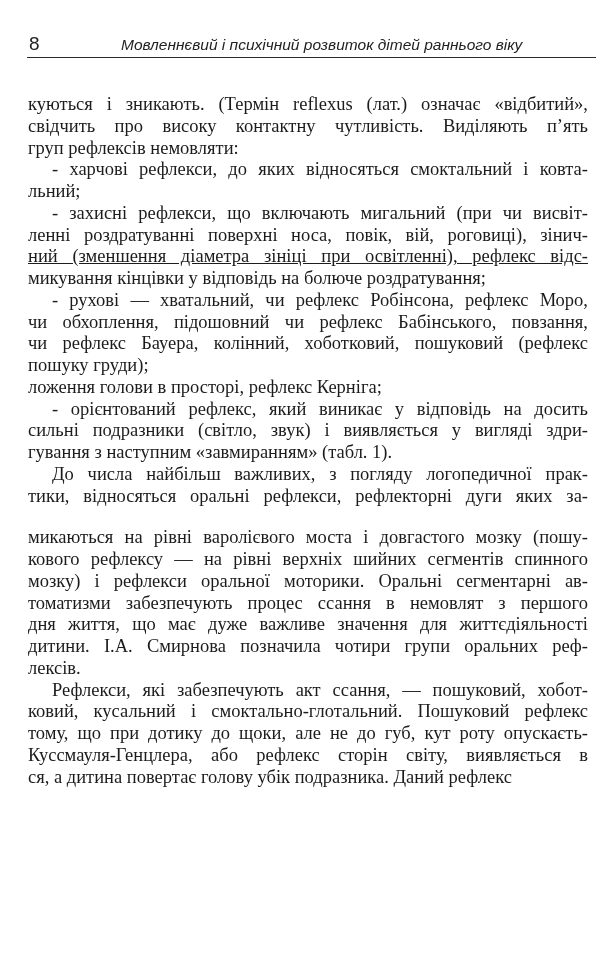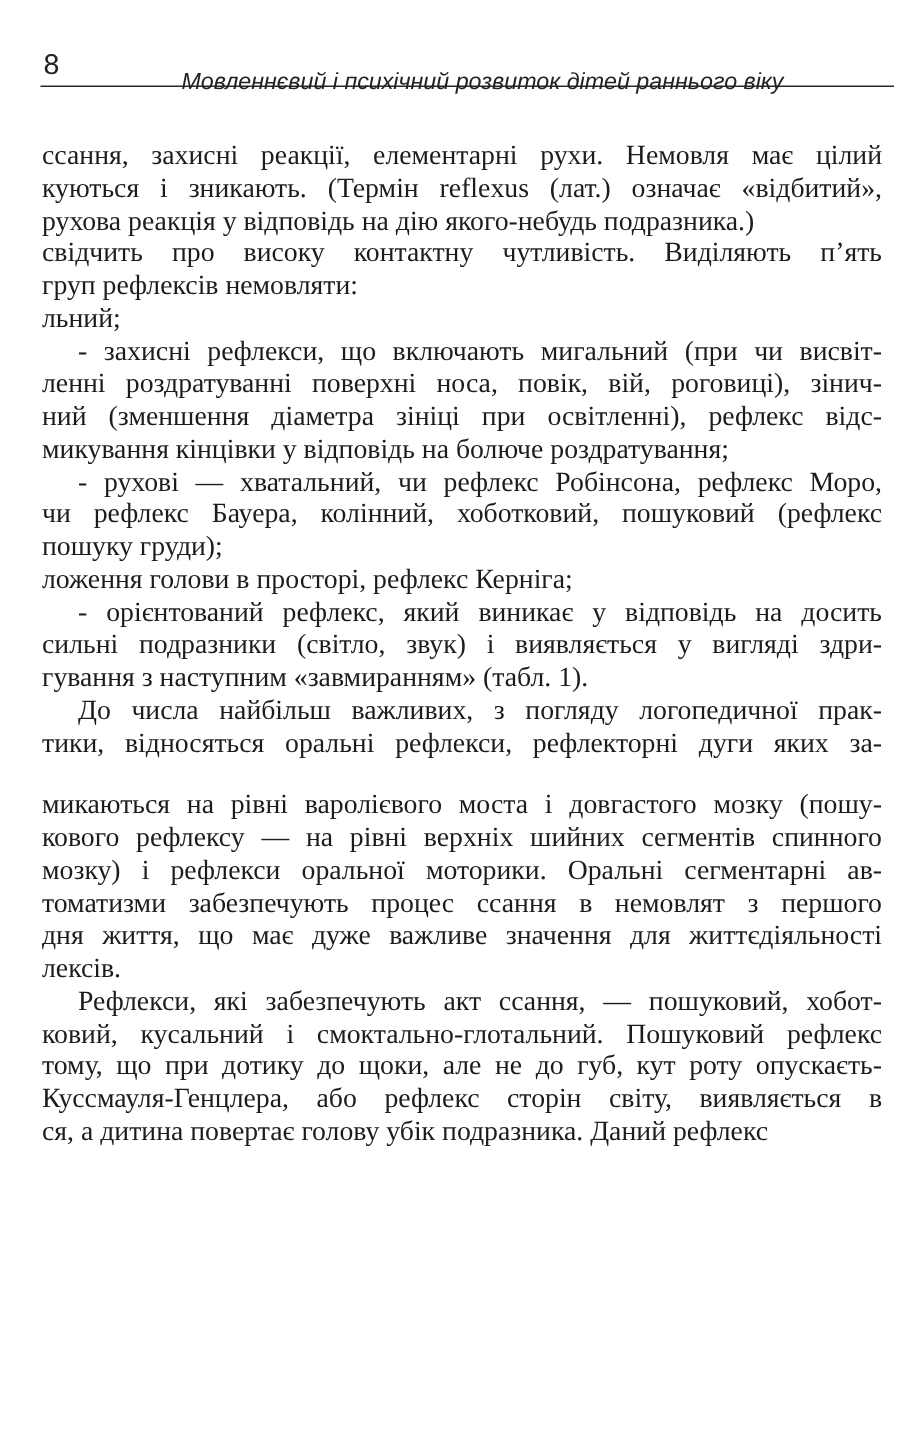--- a/index.html
+++ b/index.html
@@ -9,21 +9,21 @@
   }
   .page-header {
     position: absolute; left: 27px; top: 33px; width: 569px; height: 24px;
     border-bottom: 1.5px solid #2a2a2a;
   }
   .page-number {
     position: absolute; left: 2px; top: 0px; font-family: "Liberation Sans", sans-serif;
     font-size: 19px; line-height: 22px; color: #222;
   }
   .running-title {
-    position: absolute; left: 94px; top: 12px; font-style: italic; font-family: "Liberation Sans", sans-serif;
+    position: absolute; left: 94px; top: 2px; font-style: italic; font-family: "Liberation Sans", sans-serif;
     font-size: 15.5px; line-height: 20px; color: #222; white-space: nowrap;
   }
   .body-text {
     position: absolute; left: 28px; top: 94px; width: 560px;
   }
   .line {
     display: block; height: 21.75px; line-height: 21.75px; font-size: 18.5px;
     white-space: nowrap; text-align: justify; text-align-last: justify; overflow: visible;
   }
   .line.last { text-align-last: left; }
@@ -31,43 +31,44 @@
 </style>
 </head>
 <body>
 
 <div class="page-header">
   <span class="page-number">8</span>
   <span class="running-title">Мовленнєвий і психічний розвиток дітей раннього віку</span>
 </div>
 
 <div class="body-text" id="body-text">
-    <span class="line" style="white-space: nowrap;">ссання, захисні реакції, елементарні рухи. Немовля має цілий</span>
     <span class="line" style="white-space: nowrap;">куються і зникають. (Термін reflexus (лат.) означає «відбитий»,</span>
-    <span class="line last" style="white-space: nowrap;">рухова реакція у відповідь на дію якого-небудь подразника.)</span>
     <span class="line" style="white-space: nowrap;">свідчить про високу контактну чутливість. Виділяють п’ять</span>
     <span class="line last" style="white-space: nowrap;">груп рефлексів немовляти:</span>
+    <span class="line indent" style="white-space: nowrap;">- харчові рефлекси, до яких відносяться смоктальний і ковта-</span>
     <span class="line last" style="white-space: nowrap;">льний;</span>
     <span class="line indent" style="white-space: nowrap;">- захисні рефлекси, що включають мигальний (при чи висвіт-</span>
     <span class="line" style="white-space: nowrap;">ленні роздратуванні поверхні носа, повік, вій, роговиці), зінич-</span>
-    <span class="line" style="white-space: nowrap;">ний (зменшення діаметра зініці при освітленні), рефлекс відс-</span>
+    <span class="line" style="white-space: nowrap; text-decoration: underline;">ний (зменшення діаметра зініці при освітленні), рефлекс відс-</span>
     <span class="line last" style="white-space: nowrap;">микування кінцівки у відповідь на болюче роздратування;</span>
     <span class="line indent" style="white-space: nowrap;">- рухові — хватальний, чи рефлекс Робінсона, рефлекс Моро,</span>
+    <span class="line" style="white-space: nowrap;">чи обхоплення, підошовний чи рефлекс Бабінського, повзання,</span>
     <span class="line" style="white-space: nowrap;">чи рефлекс Бауера, колінний, хоботковий, пошуковий (рефлекс</span>
     <span class="line last" style="white-space: nowrap;">пошуку груди);</span>
     <span class="line last" style="white-space: nowrap;">ложення голови в просторі, рефлекс Керніга;</span>
     <span class="line indent" style="white-space: nowrap;">- орієнтований рефлекс, який виникає у відповідь на досить</span>
     <span class="line" style="white-space: nowrap;">сильні подразники (світло, звук) і виявляється у вигляді здри-</span>
     <span class="line last" style="white-space: nowrap;">гування з наступним «завмиранням» (табл. 1).</span>
     <span class="line indent" style="white-space: nowrap;">До числа найбільш важливих, з погляду логопедичної прак-</span>
     <span class="line" style="white-space: nowrap;">тики, відносяться оральні рефлекси, рефлекторні дуги яких за-</span>
     <span class="line" style="white-space: nowrap; margin-top: 20px;">микаються на рівні варолієвого моста і довгастого мозку (пошу-</span>
     <span class="line" style="white-space: nowrap;">кового рефлексу — на рівні верхніх шийних сегментів спинного</span>
     <span class="line" style="white-space: nowrap;">мозку) і рефлекси оральної моторики. Оральні сегментарні ав-</span>
     <span class="line" style="white-space: nowrap;">томатизми забезпечують процес ссання в немовлят з першого</span>
     <span class="line" style="white-space: nowrap;">дня життя, що має дуже важливе значення для життєдіяльності</span>
+    <span class="line" style="white-space: nowrap;">дитини. І.А. Смирнова позначила чотири групи оральних реф-</span>
     <span class="line last" style="white-space: nowrap;">лексів.</span>
     <span class="line indent" style="white-space: nowrap;">Рефлекси, які забезпечують акт ссання, — пошуковий, хобот-</span>
     <span class="line" style="white-space: nowrap;">ковий, кусальний і смоктально-глотальний. Пошуковий рефлекс</span>
     <span class="line" style="white-space: nowrap;">тому, що при дотику до щоки, але не до губ, кут роту опускаєть-</span>
     <span class="line" style="white-space: nowrap;">Куссмауля-Генцлера, або рефлекс сторін світу, виявляється в</span>
     <span class="line last" style="white-space: nowrap;">ся, а дитина повертає голову убік подразника. Даний рефлекс</span>
   </div>
 
 </body></html>

